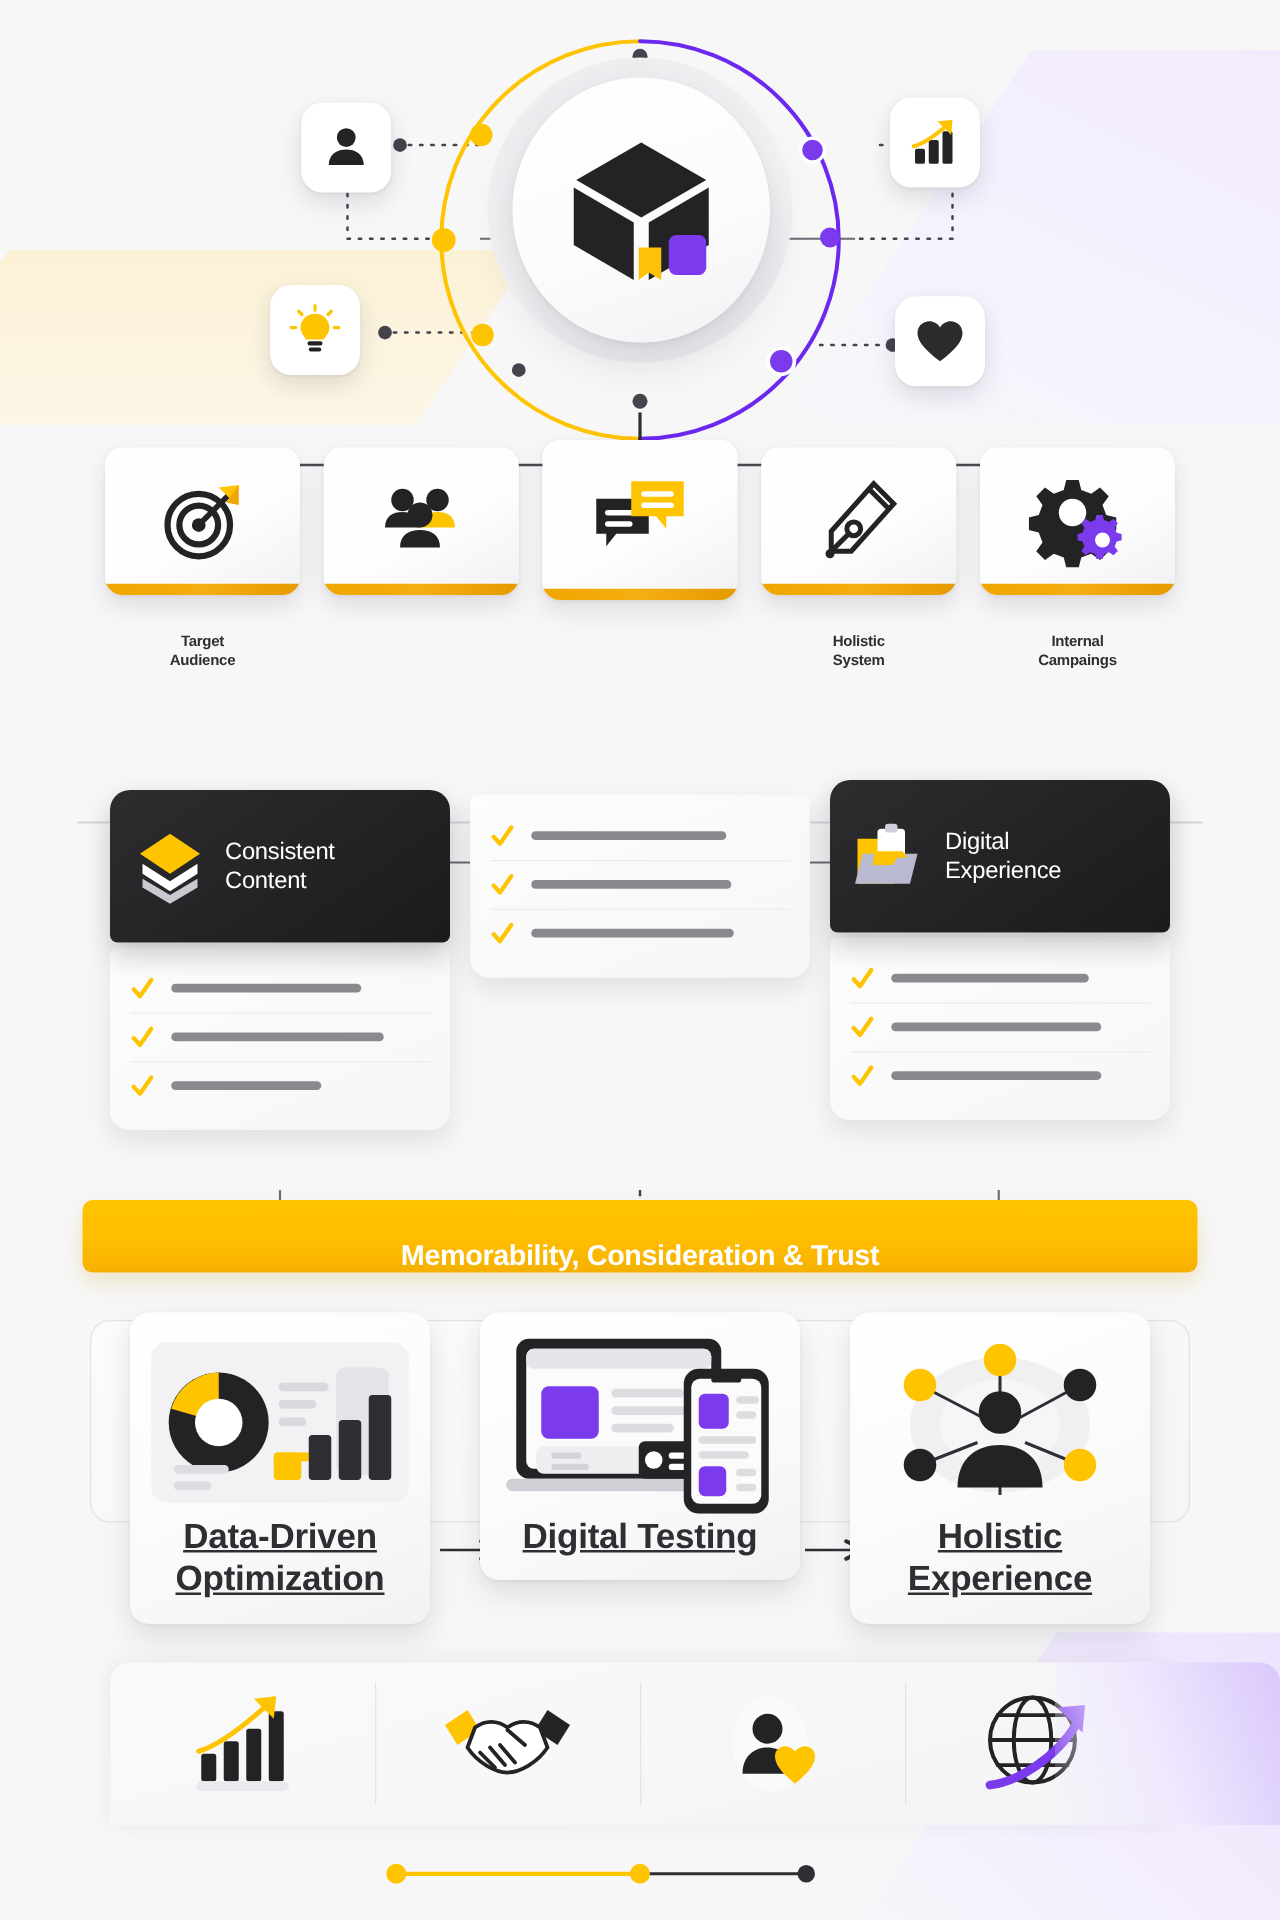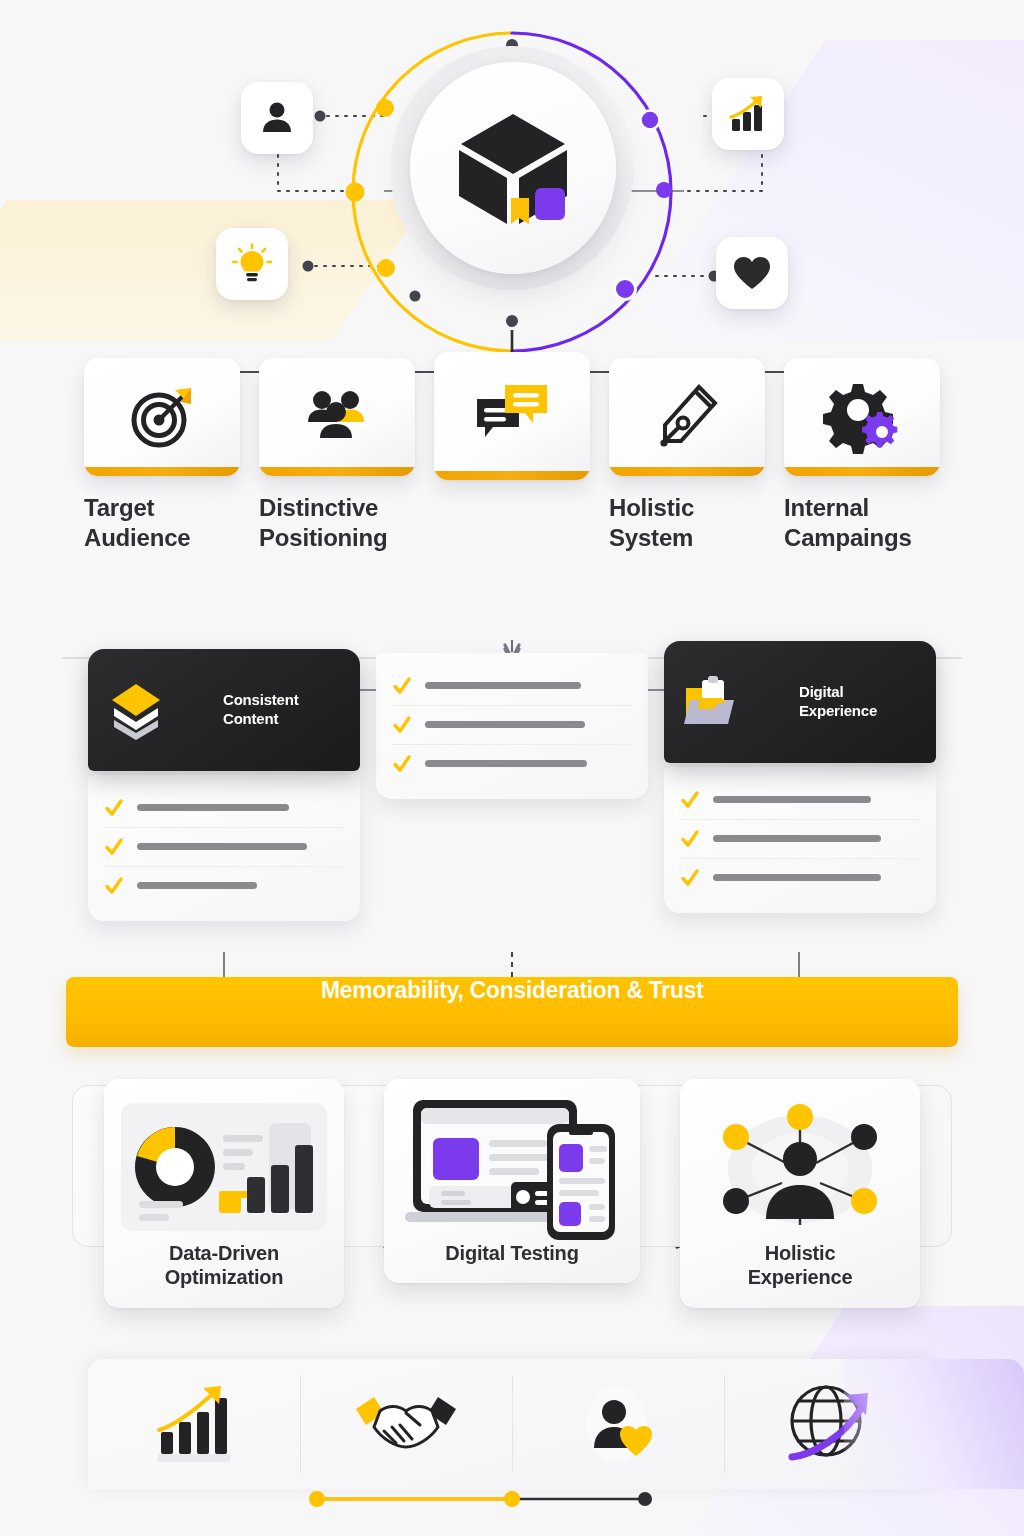--- a/index.html
+++ b/index.html
@@ -99,22 +99,23 @@
     display: flex; align-items: center; justify-content: center;
     overflow: hidden;
   }
   .pillar-card::after {
     content: ""; position: absolute; left: 0; right: 0; bottom: 0;
     height: 9px;
     background: linear-gradient(90deg,#f0a500 0%, #f5ae11 50%, #e59a00 100%);
   }
   .pillar-card.tall { height: 128px; margin-top: -6px; }
   .pillar-label {
-    margin-top: 17px;
-    font-size: 24px;
+    margin-top: 30px;
+    text-align: center;
+    font-size: 12px;
     font-weight: bold;
     line-height: 1.24;
     color: #2e2e33;
     letter-spacing: -.2px;
   }
 
   
   .dark-row {
     position: relative; z-index: 5;
     display: flex; justify-content: center;
@@ -129,50 +130,49 @@
     background: linear-gradient(145deg,#2d2d2f 0%, #232325 55%, #1b1b1d 100%);
     box-shadow: 0 10px 22px rgba(20,20,30,.22);
     display: flex; align-items: center;
     gap: 12px;
     padding: 0 16px;
     position: relative;
     overflow: hidden;
   }
   .dcard-title {
     color: #ffffff;
-    font-size: 15px;
-    font-weight: bold;
+    font-size: 19px;
+    font-weight: normal;
     line-height: 1.22;
     letter-spacing: -.2px;
-    margin-left: 43px;
   }
   .dcard-body {
     margin-top: 4px;
     border-radius: 6px 6px 16px 16px;
     background: linear-gradient(155deg,#fdfdfd 0%,#f6f6f7 100%);
     box-shadow: 0 9px 20px rgba(40,40,60,.10);
     padding: 14px 16px 16px;
   }
   .check-row {
     display: flex; align-items: center; gap: 13px;
     padding: 9px 0;
   }
   .check-row + .check-row { border-top: 1px solid #ececee; }
   .bar { height: 7px; border-radius: 4px; background: #8a8a8e; }
 
   .dcard.raise .dcard-head { margin-top: -8px; }
 
   
   .banner-wrap { position: relative; z-index: 5; margin-top: 56px; padding: 0 66px; }
   .banner {
-    height: 70px;
+    height: 58px;
     border-radius: 8px;
     background: linear-gradient(180deg,#ffc400 0%,#ffbd00 55%,#f5b000 100%);
     box-shadow: 0 8px 18px rgba(200,150,0,.20);
-    display: flex; align-items: flex-start; justify-content: center;
+    display: flex; align-items: flex-end; justify-content: center;
   }
   .banner-text {
     color: #ffffff;
     font-size: 23px;
     font-weight: bold;
     letter-spacing: -.3px;
   }
 
   
   .opt-section { position: relative; z-index: 5; margin-top: 32px; height: 262px; }
@@ -196,22 +196,22 @@
     box-shadow: 0 10px 22px rgba(40,40,60,.12), 0 1px 3px rgba(0,0,0,.05);
     padding: 14px 14px 18px;
     text-align: center;
   }
   .ocard.mid { width: 256px; margin-top: 0; }
   .ocard-art {
     height: 148px;
     display: flex; align-items: center; justify-content: center;
   }
   .ocard-label {
-    font-size: 20px; font-weight: bold;
-    color: #2e2e33; line-height: 1.24; letter-spacing: -.2px;
+    font-size: 28px; font-weight: bold;
+    color: #2e2e33; line-height: 1.24; letter-spacing: -.2px; text-decoration: underline;
   }
 
   
   .outcome-wrap { position: relative; z-index: 5; margin-top: 18px; padding: 0 88px; }
   .outcome {
     height: 130px;
     border-radius: 16px 16px 0 0;
     background: linear-gradient(165deg,#fafafb 0%,#f4f4f6 100%);
     box-shadow: 0 -2px 16px rgba(40,40,60,.07);
     display: flex;
@@ -410,24 +410,20 @@
   <div class="pillar">
     <div class="pillar-card">
       <svg width="74" height="74" viewBox="0 0 74 74">
         <circle cx="22" cy="20" r="9" fill="#232326"></circle>
         <path d="M8 42 C8 33 14 29.5 22 29.5 C30 29.5 36 33 36 42 Z" fill="#232326"></path>
         <circle cx="50" cy="20" r="9" fill="#232326"></circle>
         <path d="M36 42 C36 33 42 29.5 50 29.5 C58 29.5 64 33 64 42 Z" fill="#FFC400"></path>
         <circle cx="36" cy="32" r="10" fill="#232326"></circle>
         <path d="M20 58 C20 48 27 44 36 44 C45 44 52 48 52 58 Z" fill="#232326"></path>
       </svg>
-    </div>
-    <div class="pillar-label">
-      <div>Distinctive</div>
-      <div>Positioning</div>
     </div>
   </div>
 
   <div class="pillar">
     <div class="pillar-card tall">
       <svg width="82" height="78" viewBox="0 0 82 78">
         <path d="M6 22 L48 22 L48 50 L22 50 L14 60 L14 50 L6 50 Z" fill="#232326"></path>
         <rect x="13" y="31" width="28" height="4.4" rx="2.2" fill="#ffffff"></rect>
         <rect x="13" y="40" width="22" height="4.4" rx="2.2" fill="#ffffff"></rect>
         <path d="M34 8 L76 8 L76 36 L62 36 L62 46 L54 36 L34 36 Z" fill="#FFC400"></path>

